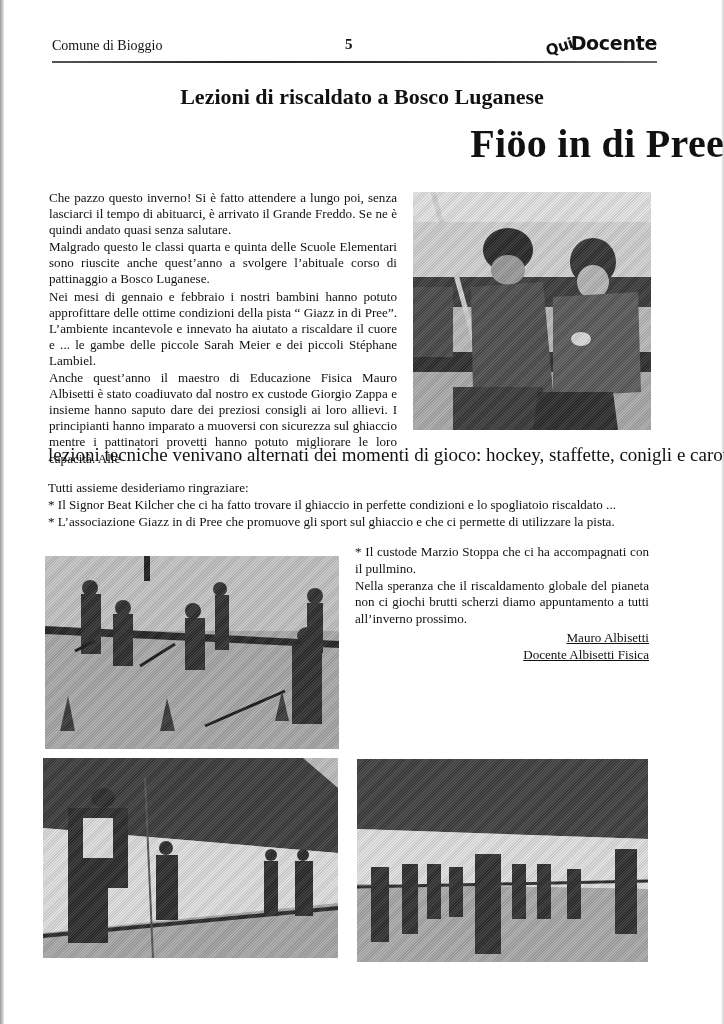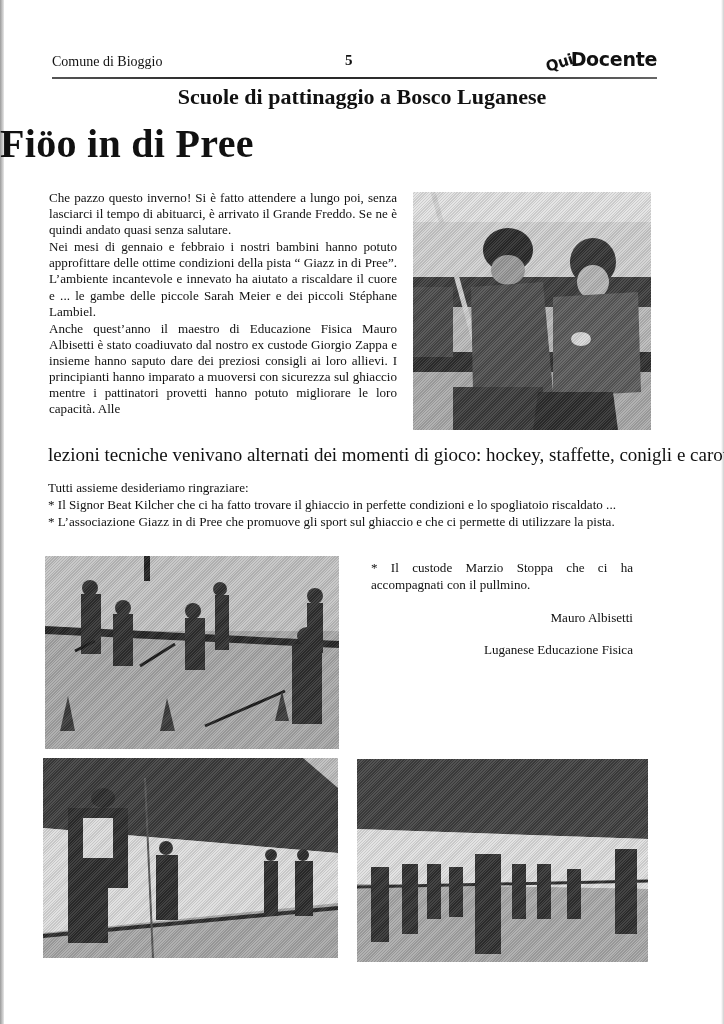--- a/index.html
+++ b/index.html
@@ -6,44 +6,44 @@
   body {
     width: 724px; height: 1024px; position: relative; overflow: hidden;
     background: #ffffff; color: #111;
     font-family: "Liberation Serif", serif;
   }
   .page-edge-left { position: absolute; left: 0; top: 0; width: 4px; height: 1024px;
     background: linear-gradient(to right, #9a9a9a, #e8e8e8); }
   .page-edge-right { position: absolute; right: 0; top: 0; width: 3px; height: 1024px;
     background: linear-gradient(to left, #cfcfcf, #ffffff); }
 
-  .header { position: absolute; left: 52px; top: 52px; width: 605px; height: 30px; text-decoration: underline; }
+  .header { position: absolute; left: 52px; top: 36px; width: 605px; height: 30px; text-decoration: underline; }
   .header .comune { position: absolute; left: 0; top: 2px; font-size: 14px; }
   .header .pagenum { position: absolute; left: 293px; top: 0; font-size: 15px; font-weight: bold; }
   .header .logo { position: absolute; right: 0; top: -4px; font-family: "DejaVu Sans", sans-serif; font-weight: bold; font-size: 19px; letter-spacing: -0.3px; }
   .header .logo .qui { display: inline-block; transform: rotate(-18deg) translateY(2px); font-size: 15px; margin-right: -2px; }
   .header .rule { position: absolute; left: 0; top: 25px; width: 605px; height: 2px;
     background: linear-gradient(to right, #555, #222 30%, #333 70%, #666); }
 
   .subtitle { position: absolute; left: 0; width: 724px; top: 84px; text-align: center;
     font-weight: bold; font-size: 22px; }
-  .title { position: absolute; left: 0; width: 724px; top: 120px; text-align: left;
+  .title { position: absolute; left: 0; width: 724px; top: 120px; text-align: right;
     font-weight: bold; font-size: 40px; letter-spacing: 0.3px; }
 
   .body-col { position: absolute; left: 48px; top: 189px; width: 350px;
     font-size: 13.1px; line-height: 16.1px; text-align: justify; }
   .body-col p { margin: 1px; }
   .full-line { position: absolute; left: 48px; top: 447px; width: 620px; font-size: 19px; line-height: 16px; white-space: nowrap; }
 
   .thanks { position: absolute; left: 48px; top: 479px; width: 620px; font-size: 13.1px; line-height: 17px; white-space: nowrap; }
   .thanks p { margin: 0; }
 
   .right-col { position: absolute; left: 355px; top: 544px; width: 294px; font-size: 13.1px; line-height: 16.8px; text-align: justify; }
-  .right-col p { margin: 16px; }
-  .signature { text-align: right; margin-top: 2px !important; }
+  .right-col p { margin: 0; }
+  .signature { text-align: right; margin-top: 2px !important; text-decoration: underline; }
 
   .photo { position: absolute; overflow: hidden; background: #8d8d8d; }
   .photo svg { display: block; width: 100%; height: 100%; }
   .hatch { position: absolute; inset: 0; pointer-events: none;
     background: repeating-linear-gradient(135deg, rgba(255,255,255,0.10) 0 1px, rgba(0,0,0,0.10) 1px 2px); }
 
   #photo-bench { left: 413px; top: 192px; width: 238px; height: 238px; }
   #photo-hockey { left: 45px; top: 556px; width: 294px; height: 193px; }
   #photo-skaters { left: 43px; top: 758px; width: 295px; height: 200px; }
   #photo-group { left: 357px; top: 759px; width: 291px; height: 203px; }
@@ -54,41 +54,43 @@
 <div class="page-edge-left"></div>
 <div class="page-edge-right"></div>
 
 <div class="header">
   <span class="comune">Comune di Bioggio</span>
   <span class="pagenum">5</span>
   <span class="logo"><span class="qui">Qui</span><span>Docente</span></span>
   <div class="rule"></div>
 </div>
 
-<div class="subtitle">Scuole di pattinaggio a Bosco Luganese</div>
+<div class="subtitle">Lezioni di riscaldato a Bosco Luganese</div>
 <div class="title">Fiöo in di Pree</div>
 
 <div class="body-col">
   <p>Che pazzo questo inverno! Si è fatto attendere a lungo poi, senza lasciarci il tempo di abituarci, è arrivato il Grande Freddo. Se ne è quindi andato quasi senza salutare.</p>
+  <p>Malgrado questo le classi quarta e quinta delle Scuole Elementari sono riuscite anche quest’anno a svolgere l’abituale corso di pattinaggio a Bosco Luganese.</p>
   <p>Nei mesi di gennaio e febbraio i nostri bambini hanno potuto approfittare delle ottime condizioni della pista “ Giazz in di Pree”. L’ambiente incantevole e innevato ha aiutato a riscaldare il cuore e ... le gambe delle piccole Sarah Meier e dei piccoli Stéphane Lambiel.</p>
   <p>Anche quest’anno il maestro di Educazione Fisica Mauro Albisetti è stato coadiuvato dal nostro ex custode Giorgio Zappa e insieme hanno saputo dare dei preziosi consigli ai loro allievi. I principianti hanno imparato a muoversi con sicurezza sul ghiaccio mentre i pattinatori provetti hanno potuto migliorare le loro capacità. Alle</p>
 </div>
 
 <div class="full-line">lezioni tecniche venivano alternati dei momenti di gioco: hockey, staffette, conigli e carote, slalom paralleli, ...</div>
 
 <div class="thanks">
   <p>Tutti assieme desideriamo ringraziare:</p>
   <p>* Il Signor Beat Kilcher che ci ha fatto trovare il ghiaccio in perfette condizioni e lo spogliatoio riscaldato ...</p>
   <p>* L’associazione Giazz in di Pree che promuove gli sport sul ghiaccio e che ci permette di utilizzare la pista.</p>
 </div>
 
 <div class="right-col">
   <p>* Il custode Marzio Stoppa che ci ha accompagnati con il pullmino.</p>
+  <p>Nella speranza che il riscaldamento globale del pianeta non ci giochi brutti scherzi diamo appuntamento a tutti all’inverno prossimo.</p>
   <p class="signature">Mauro Albisetti</p>
-  <p class="signature" style="margin-top:0 !important">Luganese Educazione Fisica</p>
+  <p class="signature" style="margin-top:0 !important">Docente Albisetti Fisica</p>
 </div>
 
 <div class="photo" id="photo-bench">
   <svg viewBox="0 0 238 238" preserveAspectRatio="none">
     <rect width="238" height="238" fill="#b9b9b9"></rect>
     <rect y="0" width="238" height="30" fill="#e2e2e2"></rect>
     <rect y="30" width="238" height="55" fill="#d0d0d0"></rect>
     <rect y="85" width="238" height="30" fill="#3b3b3b"></rect>
     <rect y="160" width="238" height="20" fill="#2e2e2e"></rect>
     <rect y="180" width="238" height="58" fill="#a9a9a9"></rect>

